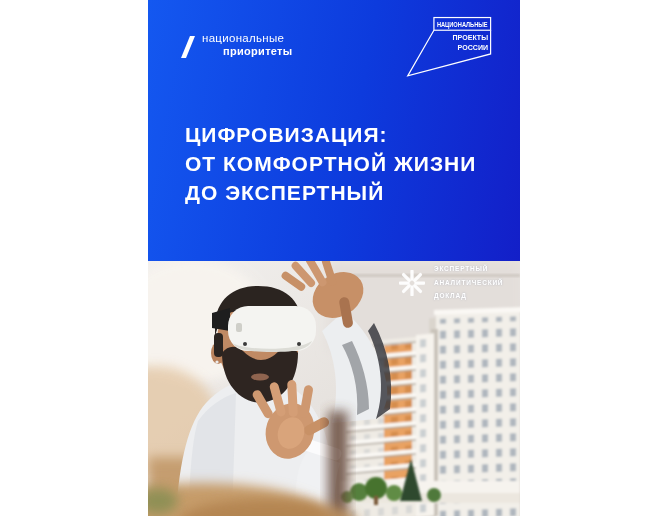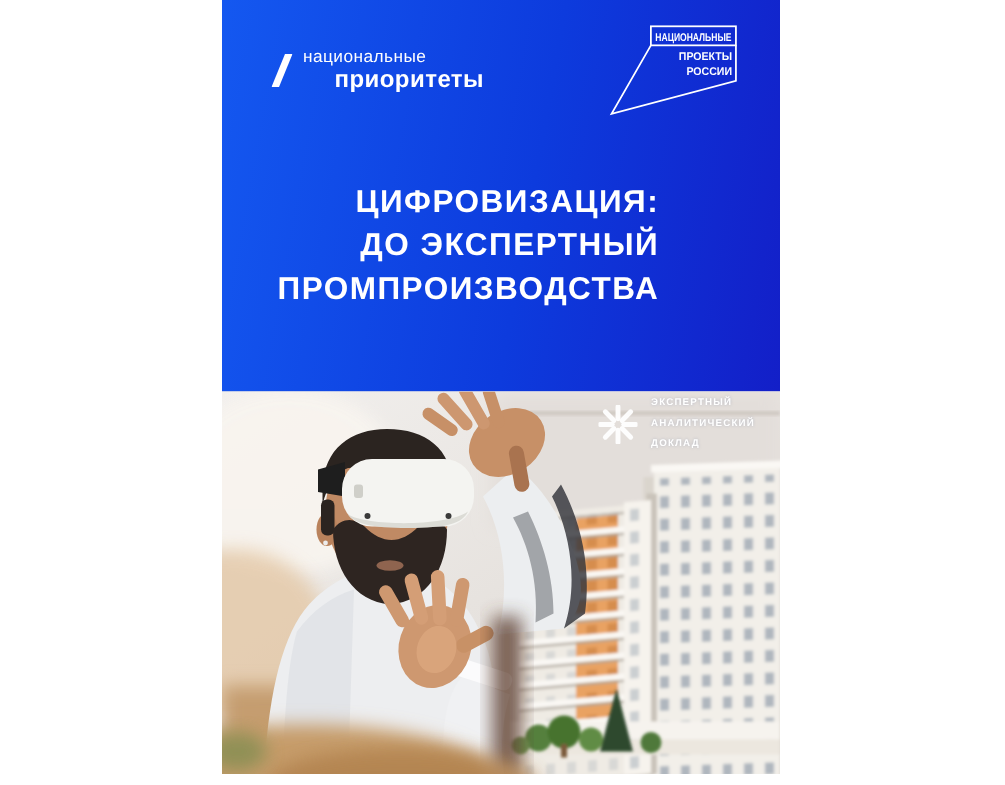--- a/index.html
+++ b/index.html
@@ -6,28 +6,28 @@
   .page{position:relative;width:670px;height:523px;background:#ffffff;overflow:hidden;
         font-family:"Liberation Sans","DejaVu Sans",sans-serif;}
   .card{position:absolute;left:148px;top:0;width:372px;height:516px;overflow:hidden;background:#fff;}
   .blue{position:absolute;left:0;top:0;width:372px;height:261px;
         background:linear-gradient(100deg,#1458F0 0%,#0D3BDD 55%,#131FC8 100%);}
   
   .np-logo{position:absolute;left:33px;top:33px;display:flex;align-items:flex-start;color:#fff;}
   .np-slash{margin-top:3px;margin-right:7px;}
   .np-text{display:flex;flex-direction:column;line-height:1;}
   .np-l1{font-size:11.5px;font-weight:400;letter-spacing:.3px;}
-  .np-l2{font-size:16px;font-weight:700;letter-spacing:.3px;margin-top:1px;margin-left:21px;}
+  .np-l2{font-size:11px;font-weight:700;letter-spacing:.3px;margin-top:1px;margin-left:21px;}
   
   .npr-logo{position:absolute;left:258px;top:15px;}
   .npr-logo text{fill:#fff;font-family:"Liberation Sans","DejaVu Sans",sans-serif;font-weight:700;}
   
   .title{position:absolute;left:37px;top:120px;margin:0;color:#fff;font-size:21px;font-weight:700;
          letter-spacing:1px;line-height:29px;white-space:nowrap;}
-  .title span{display:block;text-align:right;}
+  .title span{display:block;}
   
   .photo{position:absolute;left:0;top:261px;width:372px;height:255px;overflow:hidden;background:#E9E4DF;}
   .scene{position:absolute;left:0;top:0;}
   
   .badge{position:absolute;left:251px;top:5px;display:flex;align-items:flex-start;color:#fff;}
   .badge-icon{margin-top:4px;margin-right:9px;opacity:.95;}
   .badge-lines{display:flex;flex-direction:column;}
   .badge-lines span{font-size:6.5px;font-weight:700;letter-spacing:.8px;line-height:1;margin-bottom:7px;
                     text-shadow:0 0 2px rgba(90,110,150,.35);}
 </style>
@@ -52,22 +52,22 @@
       <svg class="npr-logo" width="88" height="66" viewBox="0 0 104 78">
         <rect x="33" y="3" width="67" height="15" fill="none" stroke="#fff" stroke-width="1.4"></rect>
         <path d="M33,18 L2,72 L100,46 L100,18" fill="none" stroke="#fff" stroke-width="1.4" stroke-linejoin="miter"></path>
         <text x="66.5" y="14.2" text-anchor="middle" font-size="8.8" textLength="60" lengthAdjust="spacingAndGlyphs">НАЦИОНАЛЬНЫЕ</text>
         <text x="97" y="29.5" text-anchor="end" font-size="8.8" textLength="42" lengthAdjust="spacingAndGlyphs">ПРОЕКТЫ</text>
         <text x="97" y="41.5" text-anchor="end" font-size="8.8" textLength="36" lengthAdjust="spacingAndGlyphs">РОССИИ</text>
       </svg>
 
       <h1 class="title">
         <span>ЦИФРОВИЗАЦИЯ:</span>
+        <span>ОТ КОМФОРТНОЙ ЖИЗНИ</span>
         <span>ДО ЭКСПЕРТНЫЙ</span>
-        <span>ПРОМПРОИЗВОДСТВА</span>
       </h1>
     </div>
 
     <div class="photo">
       <svg class="scene" width="372" height="255" viewBox="0 0 372 255" role="img" aria-label="Мужчина в VR-гарнитуре с поднятыми руками рядом с макетом многоэтажного жилого дома">
         <defs>
           <linearGradient id="bgGrad" x1="0" y1="0" x2="1" y2="1">
             <stop offset="0" stop-color="#F2F0EE"></stop>
               <stop offset="1" stop-color="#DCD6D0"></stop>
           </linearGradient>

